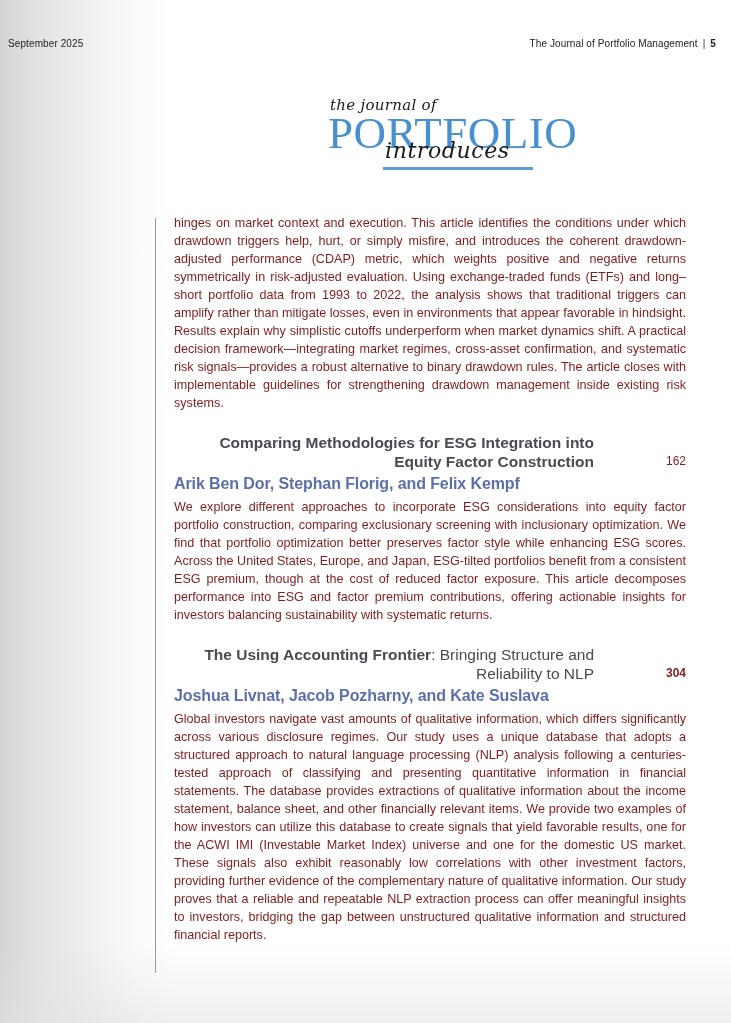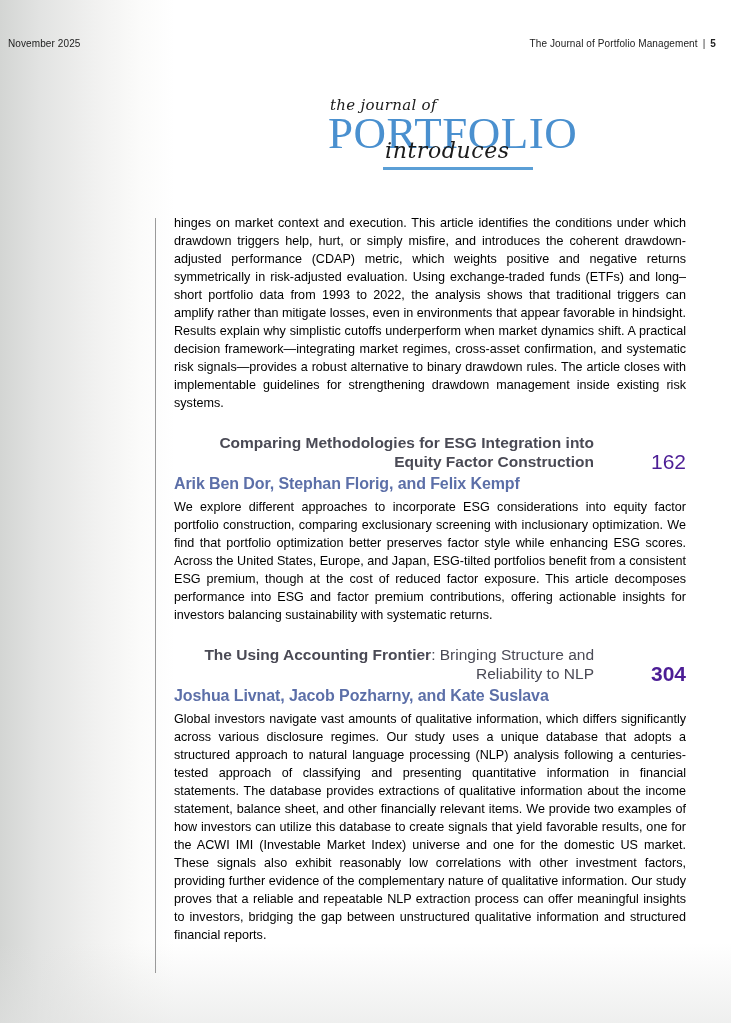--- a/index.html
+++ b/index.html
@@ -41,43 +41,43 @@
   .logo .rule {
     position:absolute; left:58px; top:71px; width:150px; height:3px; background:#5b9fd6;
   }
   .vrule {
     position:absolute; left:155px; top:218px; width:1px; height:755px; background:#9a9a9a;
   }
   .content {
     position:absolute; left:174px; top:214px; width:512px;
   }
   .para {
-    font-size:12.6px; line-height:18px; text-align:justify; color:#000000; margin:0;
+    font-size:12.6px; line-height:18px; text-align:justify; color:#7f1d1d; margin:0;
   }
   .article { margin-top:21px; position:relative; }
   .art-title {
     font-size:15.5px; line-height:19px; color:#4a4a55; margin:0; width:420px;text-align:right;
   }
   .art-title .bold { font-weight:bold; }
   .art-page {
-    position:absolute; right:0; top:19px; font-size:21px; line-height:19px; color:#4c1d95; font-weight:bold;
+    position:absolute; right:0; top:19px; font-size:12px; line-height:19px; color:#7f1d1d; font-weight:bold;
   }
   .art-page.light { font-weight:normal; }
   .art-authors {
     font-size:16px; line-height:17px; color:#5c6fa8; margin:4px 0 6px 0; font-weight:bold; letter-spacing:-0.1px;
   }
   .art-title-wrap { position:relative; }
 </style>
 </head>
 <body>
 
 <div class="shade-bottom"></div>
 
 <div class="running-head">
-  <span class="left">November 2025</span>
+  <span class="left">September 2025</span>
   <span class="right">
     <span>The Journal of Portfolio Management</span>
     <span class="sep">|</span>
     <span class="pnum">5</span>
   </span>
 </div>
 
 <div class="logo">
   <div class="l1">the journal of</div>
   <div class="l2">PORTFOLIO</div>

